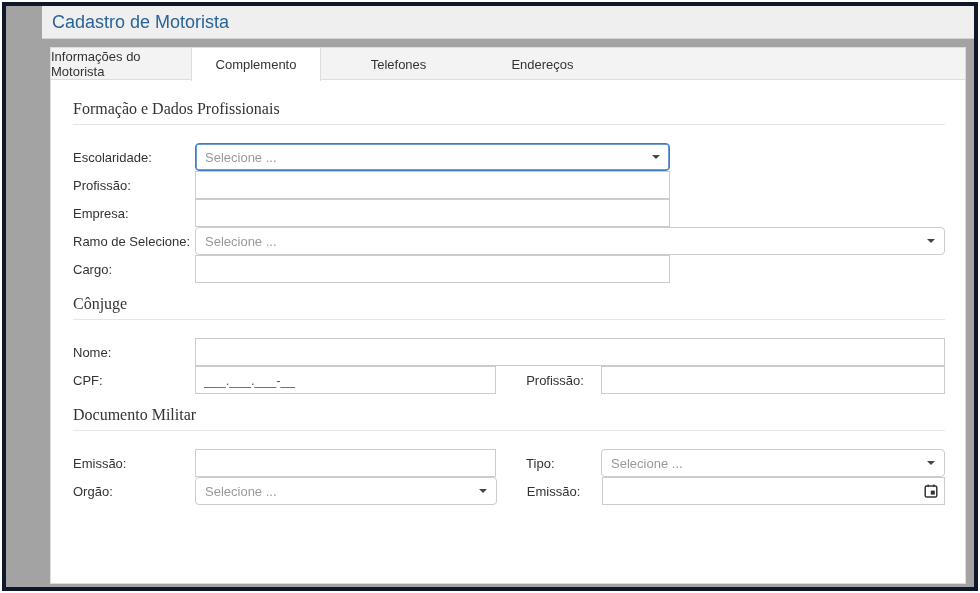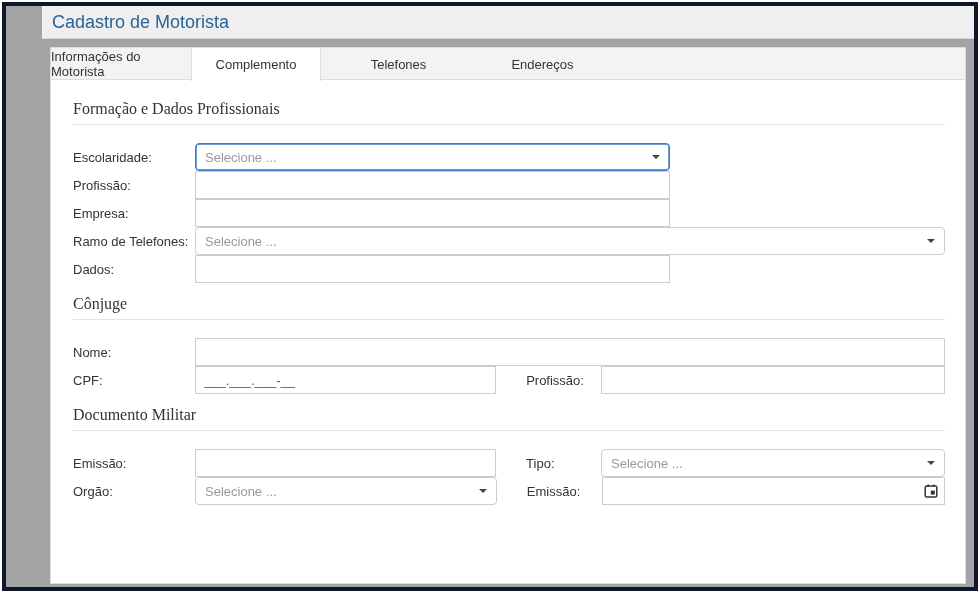--- a/index.html
+++ b/index.html
@@ -120,29 +120,29 @@
           <span class="form-label">Profissão:</span>
           <input class="text-input w475" type="text" value="" style="">
         </div>
 
         <div class="form-row">
           <span class="form-label">Empresa:</span>
           <input class="text-input w475" type="text" value="" style="">
         </div>
 
         <div class="form-row">
-          <span class="form-label">Ramo de Telefones:</span>
+          <span class="form-label">Ramo de Selecione:</span>
           <div class="select-box w797">
             <span class="ph">Selecione ...</span>
             <span class="caret"></span>
           </div>
         </div>
 
         <div class="form-row">
-          <span class="form-label">Dados:</span>
+          <span class="form-label">Cargo:</span>
           <input class="text-input w475" type="text" value="" style="">
         </div>
 
         <div class="section-title spaced">Cônjuge</div>
 
         <div class="form-row">
           <span class="form-label">Nome:</span>
           <input class="text-input w797" type="text" value="" style="">
         </div>
 

